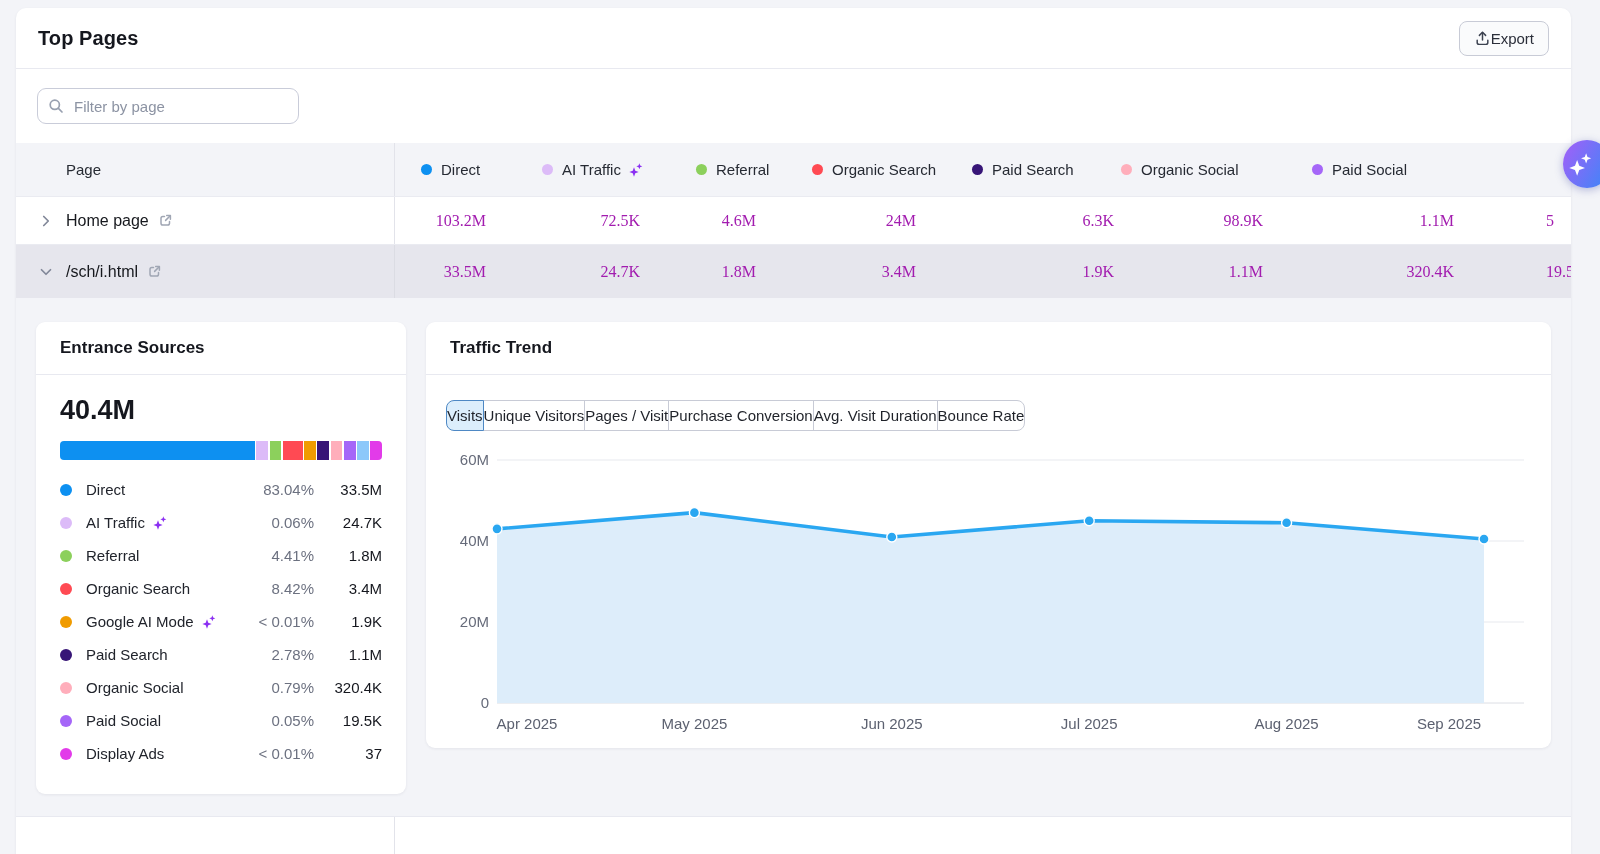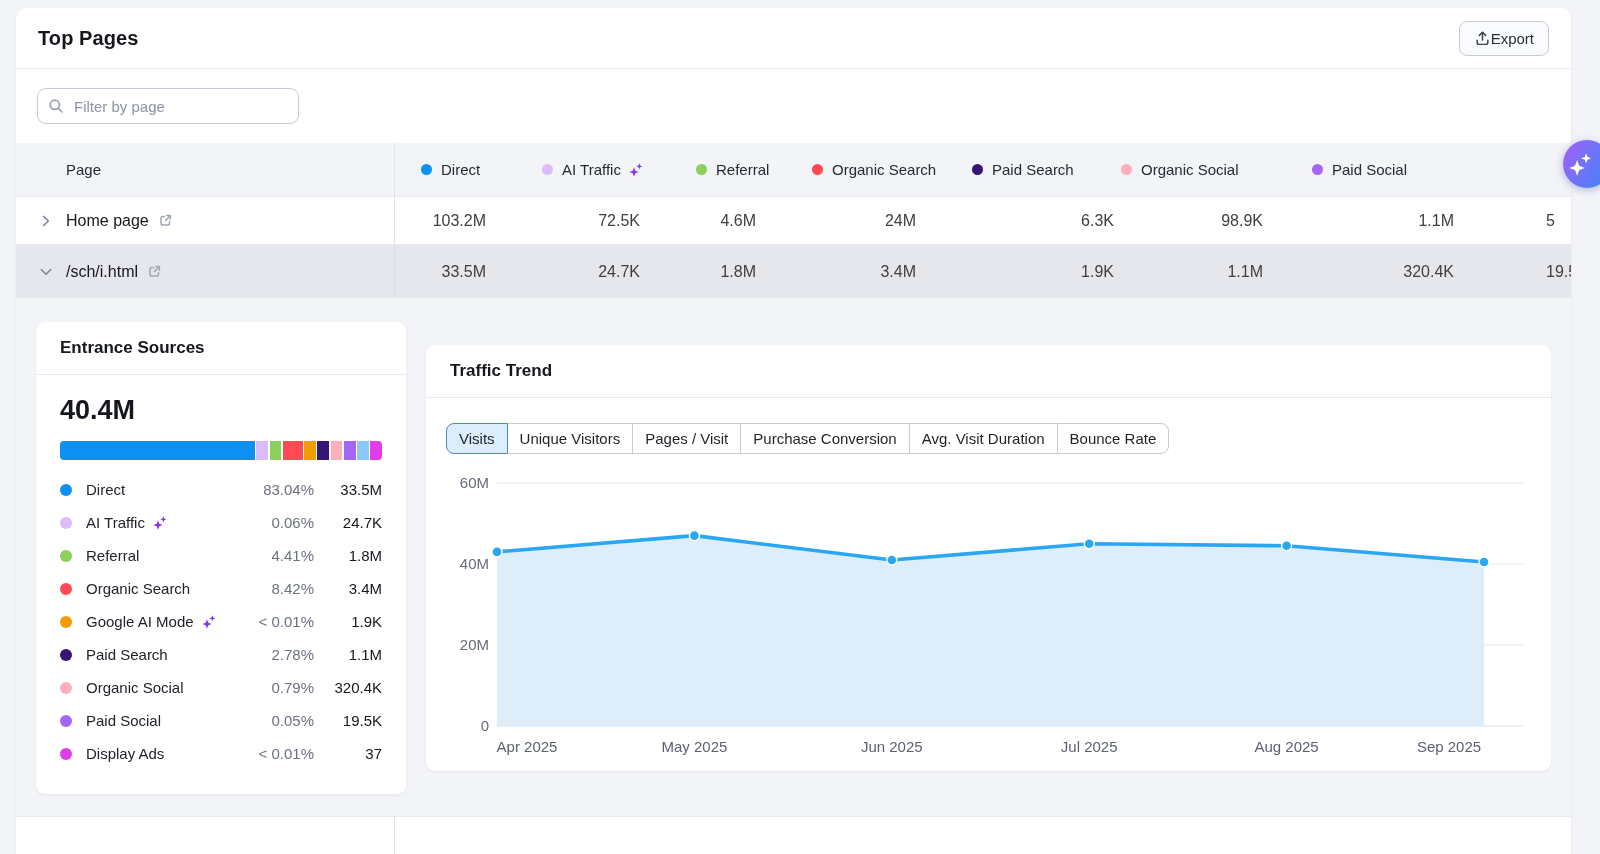--- a/index.html
+++ b/index.html
@@ -27,43 +27,43 @@
   .thead .pcell{padding-left:50px;font-size:15px;color:#272B33;}
   .hcol{display:flex;align-items:center;box-sizing:border-box;padding-left:14px;
     font-size:15px;color:#262A33;flex-shrink:0;}
   .dot{width:11px;height:11px;border-radius:50%;margin-right:9px;flex-shrink:0;}
   .datarow{height:47px;background:#fff;border-bottom:1px solid #EAEBF1;cursor:pointer;}
   .datarow.selected{height:53px;background:#E6E6ED;border-bottom:none;}
   .datarow.selected .pcell{border-right-color:#DBDCE3;}
   .chev{margin-right:11px;display:flex;align-items:center;}
   .pname{font-size:16px;color:#16181D;margin-right:9px;}
   .vcell{box-sizing:border-box;text-align:right;padding-right:42px;font-size:16px;
-    color:#404040;display:flex;align-items:center;justify-content:flex-end;flex-shrink:0;}
+    color:#a21caf;display:flex;align-items:center;justify-content:flex-end;flex-shrink:0;font-family:Liberation Serif, serif;}
   .vcell.last{justify-content:flex-start;padding-right:0;padding-left:50px;}
   
-  .expanded{background:#F3F4F8;display:flex;align-items:center;gap:20px;
+  .expanded{background:#F3F4F8;display:flex;align-items:flex-start;gap:20px;
     padding:24px 20px 22px 20px;}
   .subcard{background:#fff;border-radius:9px;box-shadow:0 1px 3px rgba(25,30,60,.07);}
   .subcard .sc-title{height:52px;display:flex;align-items:center;padding:0 24px;
     border-bottom:1px solid #E8E9F0;font-size:17px;font-weight:700;color:#15171E;}
   .es-card{width:370px;flex-shrink:0;}
   .es-body{padding:20px 24px 24px 24px;}
   .es-total{font-size:27px;font-weight:700;color:#15171E;}
   .es-bar{display:flex;height:19px;border-radius:4px;overflow:hidden;margin-top:15px;}
   .es-bar .seg{height:100%;}
   .es-bar .seg:not(:last-child){margin-right:1.5px;}
   .es-legend{margin-top:13px;}
   .lrow{display:flex;align-items:center;height:33px;}
   .lrow .dot{width:12px;height:12px;margin-right:14px;}
   .lname{font-size:15px;color:#21242C;display:flex;align-items:center;gap:7px;flex:1;}
   .lpct{width:76px;text-align:right;font-size:15px;color:#6C7180;flex-shrink:0;}
   .lval{width:68px;text-align:right;font-size:15px;color:#15171E;flex-shrink:0;}
   .tt-card{flex:1;min-height:426px;box-sizing:border-box;}
   .tabs{display:inline-flex;margin:25px 0 0 20px;}
-  .tab{padding:6px 12px;border:1px solid #C8CBD6;background:#fff;font-size:15px;
+  .tab{padding:6px 0;border:1px solid #C8CBD6;background:#fff;font-size:15px;
     color:#1F2229;margin-left:-1px;cursor:pointer;position:relative;white-space:nowrap;}
   .tab:first-child{border-radius:8px 0 0 8px;margin-left:0;}
   .tab:last-child{border-radius:0 8px 8px 0;}
   .tab.active{background:#DCEEFC;border-color:#4E88C4;z-index:1;}
   .chart-wrap{margin:15px 20px 0 20px;}
   .bottom-row{height:40px;background:#fff;border-top:1px solid #E8E9F0;display:flex;}
   .fab{position:absolute;left:1563px;top:140px;width:48px;height:48px;border-radius:50%;
     background:linear-gradient(120deg,#9A63F8 10%,#3D86F7 95%);cursor:pointer;z-index:9;
     display:flex;align-items:center;justify-content:center;box-shadow:0 2px 8px rgba(60,70,160,.35);}
 </style>

